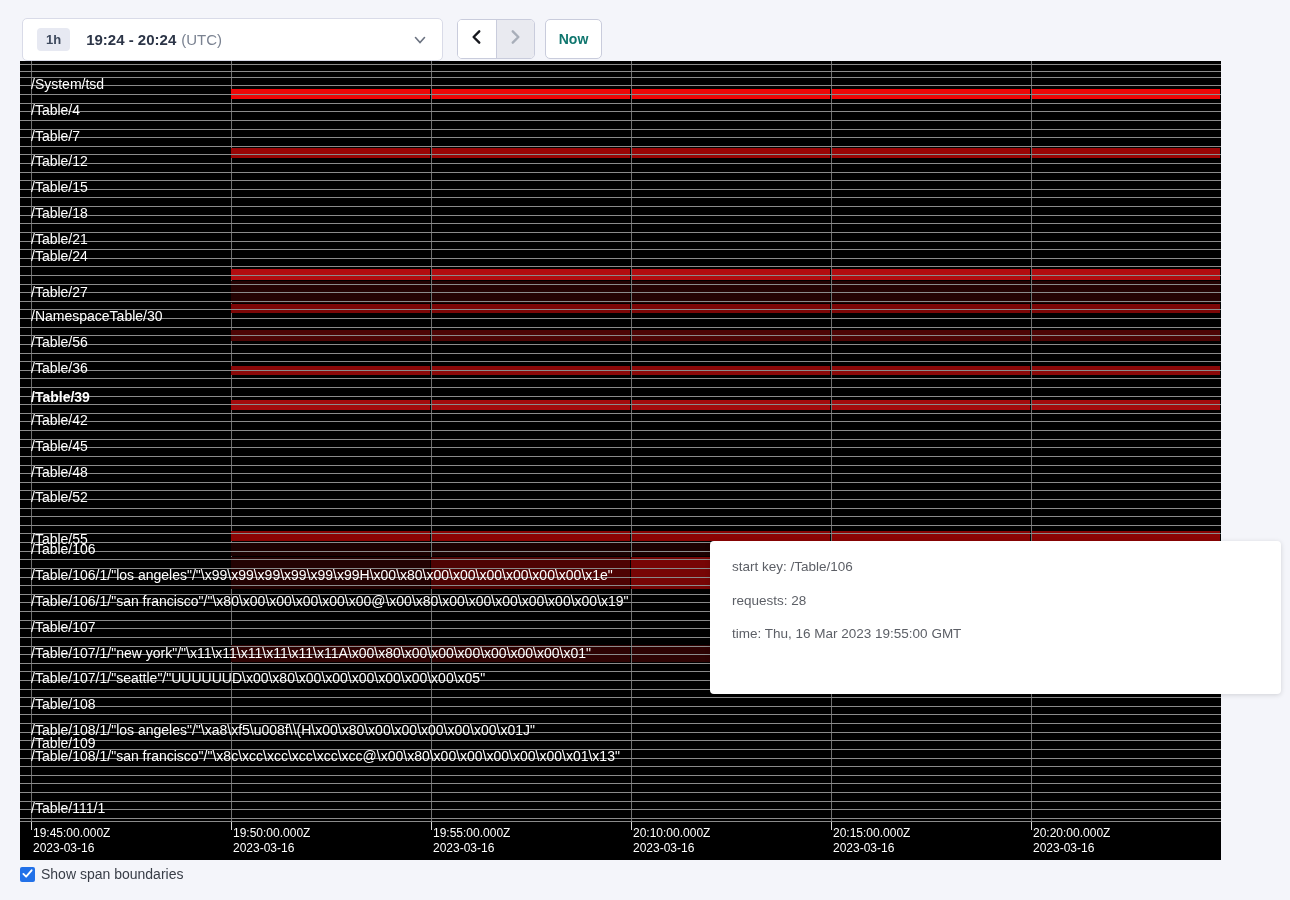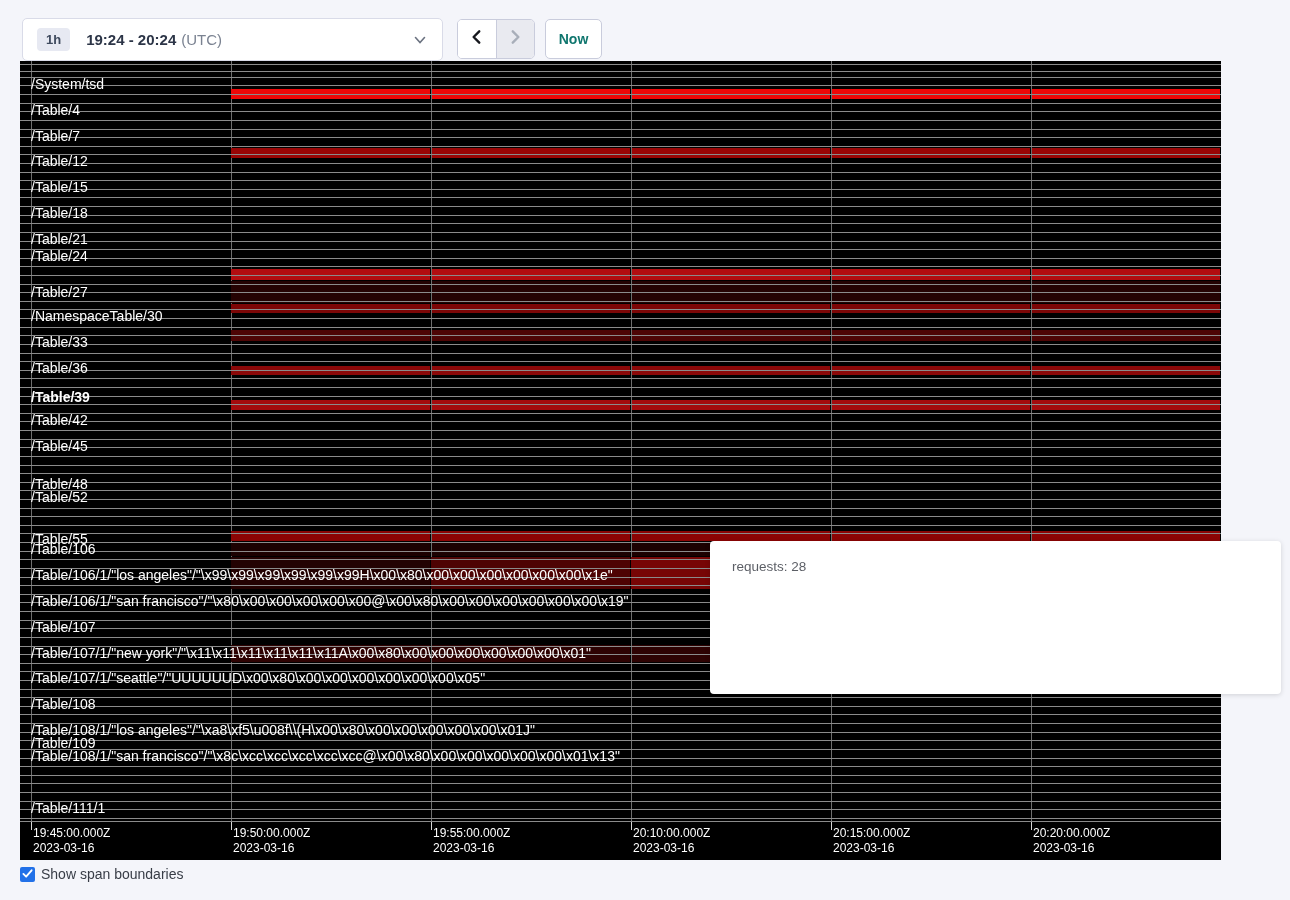--- a/index.html
+++ b/index.html
@@ -260,26 +260,26 @@
     <div class="row-label" style="top: 16.8px;">/System/tsd</div>
     <div class="row-label" style="top: 42.65px;">/Table/4</div>
     <div class="row-label" style="top: 68.5px;">/Table/7</div>
     <div class="row-label" style="top: 94.35px;">/Table/12</div>
     <div class="row-label" style="top: 120.2px;">/Table/15</div>
     <div class="row-label" style="top: 146.05px;">/Table/18</div>
     <div class="row-label" style="top: 171.9px;">/Table/21</div>
     <div class="row-label" style="top: 189px;">/Table/24</div>
     <div class="row-label" style="top: 225px;">/Table/27</div>
     <div class="row-label" style="top: 249.45px;">/NamespaceTable/30</div>
-    <div class="row-label" style="top: 275.3px;">/Table/33</div>
+    <div class="row-label" style="top: 275.3px;">/Table/56</div>
     <div class="row-label" style="top: 301.15px;">/Table/36</div>
     <div class="row-label" style="top: 330px; font-weight: bold;">/Table/39</div>
     <div class="row-label" style="top: 352.85px;">/Table/42</div>
     <div class="row-label" style="top: 378.7px;">/Table/45</div>
-    <div class="row-label" style="top: 404.55px; margin-top: 12px;">/Table/48</div>
+    <div class="row-label" style="top: 404.55px;">/Table/48</div>
     <div class="row-label" style="top: 430.4px;">/Table/52</div>
     <div class="row-label" style="top: 472px;">/Table/55</div>
     <div class="row-label" style="top: 482.1px;">/Table/106</div>
     <div class="row-label" style="top: 507.95px;">/Table/106/1/"los angeles"/"\x99\x99\x99\x99\x99\x99H\x00\x80\x00\x00\x00\x00\x00\x00\x1e"</div>
     <div class="row-label" style="top: 533.8px;">/Table/106/1/"san francisco"/"\x80\x00\x00\x00\x00\x00@\x00\x80\x00\x00\x00\x00\x00\x00\x19"</div>
     <div class="row-label" style="top: 559.65px;">/Table/107</div>
     <div class="row-label" style="top: 585.5px;">/Table/107/1/"new york"/"\x11\x11\x11\x11\x11\x11A\x00\x80\x00\x00\x00\x00\x00\x00\x01"</div>
     <div class="row-label" style="top: 611.35px;">/Table/107/1/"seattle"/"UUUUUUD\x00\x80\x00\x00\x00\x00\x00\x00\x05"</div>
     <div class="row-label" style="top: 637.2px;">/Table/108</div>
     <div class="row-label" style="top: 663.05px;">/Table/108/1/"los angeles"/"\xa8\xf5\u008f\\(H\x00\x80\x00\x00\x00\x00\x00\x01J"</div>
@@ -294,21 +294,23 @@
     <div class="axis-label" style="left: 413px;">19:55:00.000Z<div>2023-03-16</div></div>
     <div class="tick" style="left: 611px;"></div>
     <div class="axis-label" style="left: 613px;">20:10:00.000Z<div>2023-03-16</div></div>
     <div class="tick" style="left: 811px;"></div>
     <div class="axis-label" style="left: 813px;">20:15:00.000Z<div>2023-03-16</div></div>
     <div class="tick" style="left: 1011px;"></div>
     <div class="axis-label" style="left: 1013px;">20:20:00.000Z<div>2023-03-16</div></div>
   </div>
 
 <div class="kv-tooltip">
+  <p>start key: /Table/106</p>
   <p>requests: 28</p>
+  <p>time: Thu, 16 Mar 2023 19:55:00 GMT</p>
 </div>
 
 <div class="footer">
   <div class="checkbox" id="span-checkbox">
     <span>
       <svg width="11" height="11" viewBox="0 0 12 12">
           <path d="M1.5 6.5 L4.5 9.5 L10.5 2.5" stroke="#fff" stroke-width="2" fill="none" stroke-linecap="round" stroke-linejoin="round"></path>
         </svg>
     </span>
   </div>

